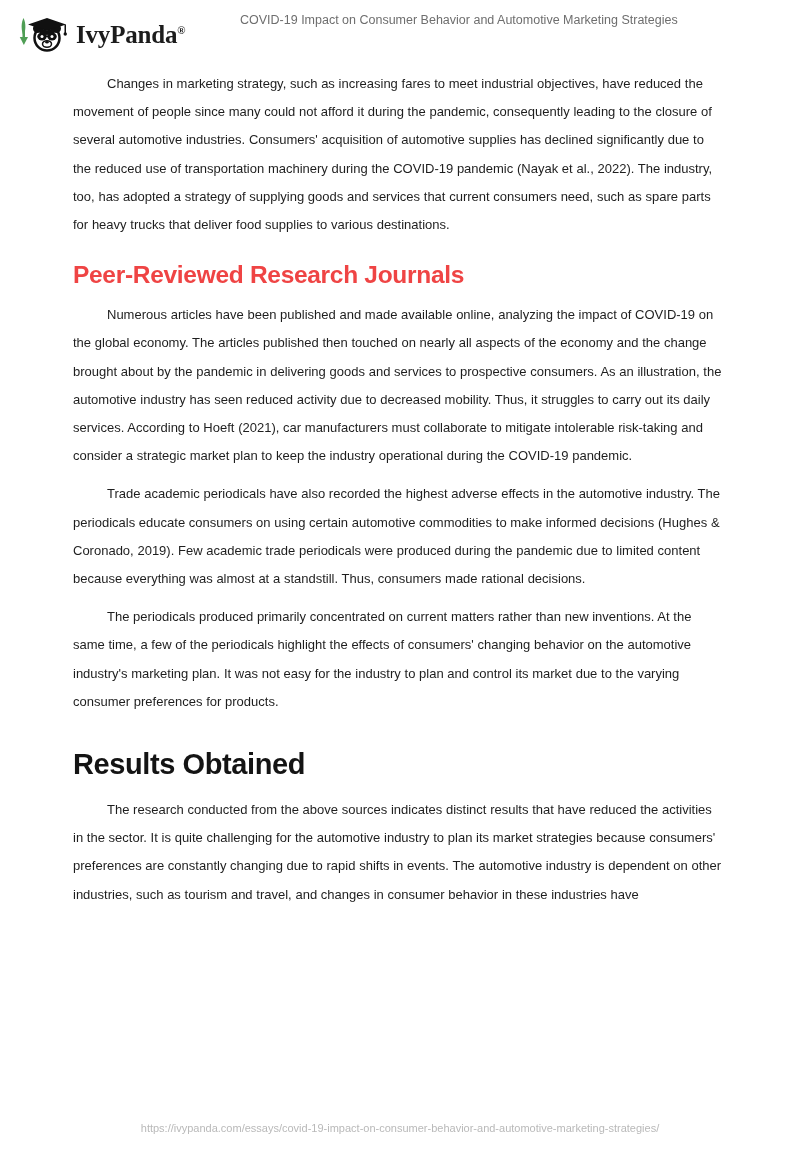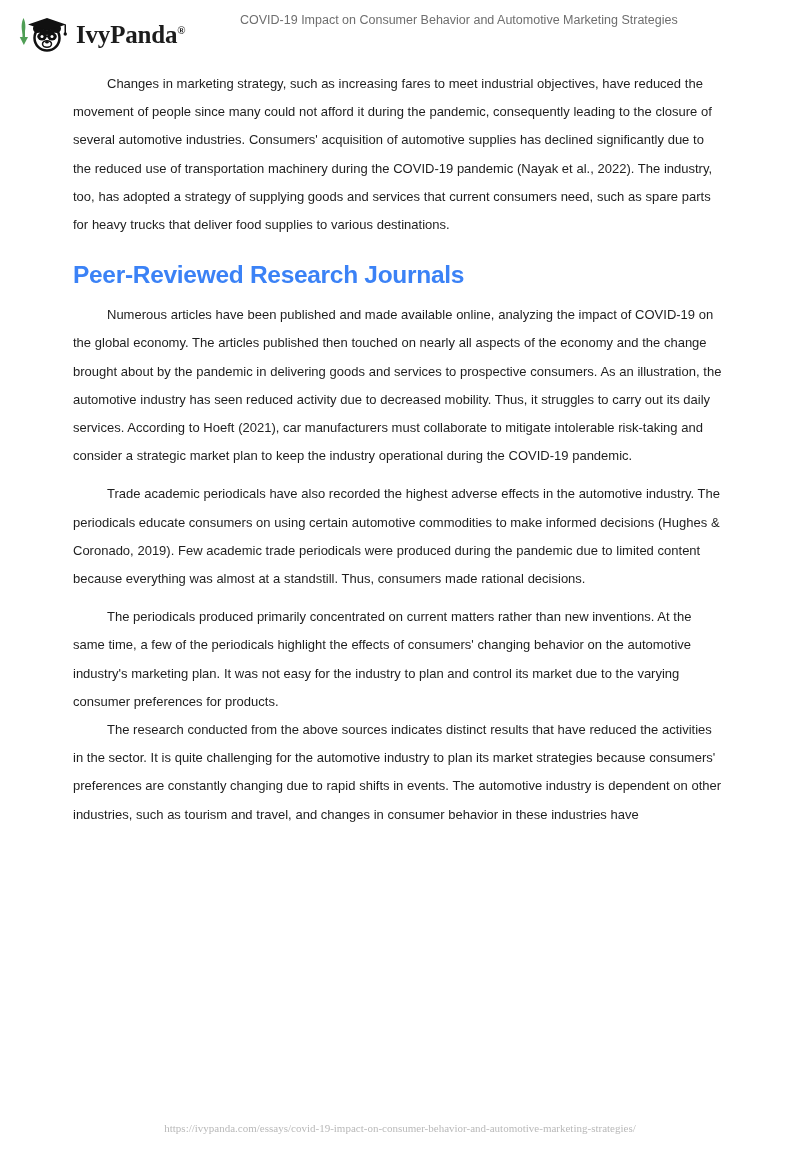--- a/index.html
+++ b/index.html
@@ -84,21 +84,21 @@
     word-spacing: 0.1px;
   }
   p.para.tight {
     margin-bottom: 0;
   }
   h2.section-heading {
     margin: 20px 0 10px 0;
     font-size: 24.5px;
     line-height: 32px;
     font-weight: bold;
-    color: #3b82f6;
+    color: #ef4444;
     letter-spacing: -0.3px;
   }
   h1.section-heading-major {
     margin: 30px 0 14px 0;
     font-size: 29px;
     line-height: 36px;
     font-weight: bold;
     color: #141414;
     letter-spacing: -0.4px;
   }
@@ -109,21 +109,20 @@
     left: 0;
     bottom: 24px;
     width: 800px;
     text-align: center;
   }
   .footer-url {
     font-size: 11px;
     line-height: 14px;
     color: #b9b9b9;
     white-space: nowrap;
-    font-family: Liberation Serif, serif;
   }
 </style>
 </head>
 <body>
 
 <div class="page-header">
 
   <div class="brand">
     <svg class="brand-mark" viewBox="0 0 108 88" aria-hidden="true">
 
@@ -163,20 +162,21 @@
 
   <h2 class="section-heading">Peer-Reviewed Research Journals</h2>
 
   <p class="para">Numerous articles have been published and made available online, analyzing the impact of COVID-19 on the global economy. The articles published then touched on nearly all aspects of the economy and the change brought about by the pandemic in delivering goods and services to prospective consumers. As an illustration, the automotive industry has seen reduced activity due to decreased mobility. Thus, it struggles to carry out its daily services. According to Hoeft (2021), car manufacturers must collaborate to mitigate intolerable risk-taking and consider a strategic market plan to keep the industry operational during the COVID-19 pandemic.</p>
 
 
   <p class="para">Trade academic periodicals have also recorded the highest adverse effects in the automotive industry. The periodicals educate consumers on using certain automotive commodities to make informed decisions (Hughes &amp; Coronado, 2019). Few academic trade periodicals were produced during the pandemic due to limited content because everything was almost at a standstill. Thus, consumers made rational decisions.</p>
 
   <p class="para tight">The periodicals produced primarily concentrated on current matters rather than new inventions. At the same time, a few of the periodicals highlight the effects of consumers' changing behavior on the automotive industry's marketing plan. It was not easy for the industry to plan and control its market due to the varying consumer preferences for products.</p>
 
+  <h1 class="section-heading-major">Results Obtained</h1>
 
   <p class="para tight">The research conducted from the above sources indicates distinct results that have reduced the activities in the sector. It is quite challenging for the automotive industry to plan its market strategies because consumers' preferences are constantly changing due to rapid shifts in events. The automotive industry is dependent on other industries, such as tourism and travel, and changes in consumer behavior in these industries have</p>
 
 </div>
 
 <div class="page-footer">
   <span class="footer-url">https://ivypanda.com/essays/covid-19-impact-on-consumer-behavior-and-automotive-marketing-strategies/</span>
 </div>
 
 </body></html>

